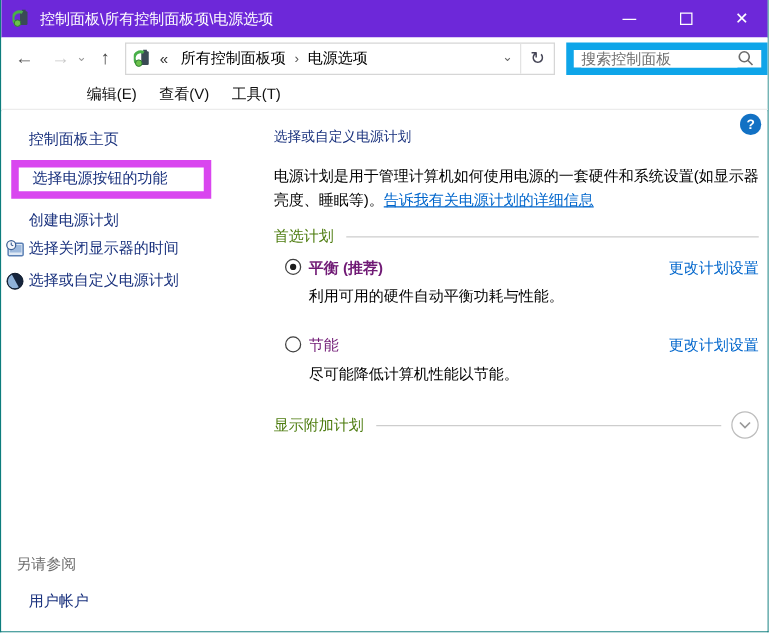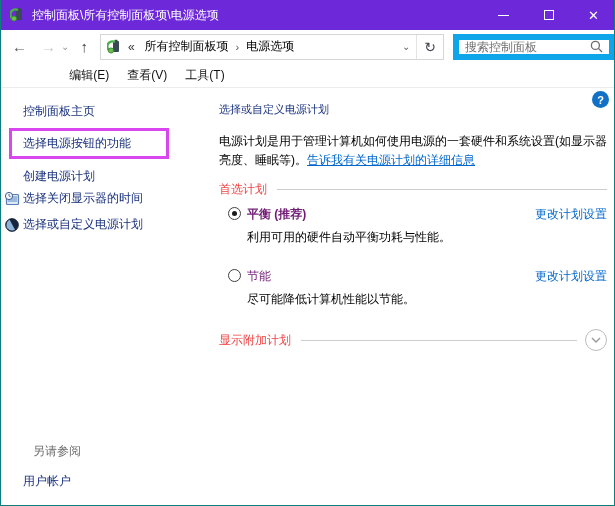--- a/index.html
+++ b/index.html
@@ -46,41 +46,41 @@
   .menubar { position:absolute; top:63px; left:0; width:614px; height:25px; background:#fff;
     display:flex; align-items:center; border-bottom:1px solid #ececec; }
   .menu-item { padding:0 9px; color:#111; }
   .menu-item:first-child { margin-left:2px;margin-top:46px; }
   
   .content { position:absolute; top:89px; left:0; width:613px; height:416px; background:#fff; }
   
   .side-link { position:absolute; color:#19317d; white-space:nowrap; cursor:pointer; }
   .side-home { left:22px; top:14px; }
   .red-box { position:absolute; left:8px; top:39px; width:160px; height:31px;
-    border:3px solid #d946ef; display:flex; align-items:center; }
+    border:6px solid #d946ef; display:flex; }
   .red-box .side-task { position:static; margin-left:11px; }
   .side-task { color:#19317d; white-space:nowrap; cursor:pointer; }
   .side-create { left:22px; top:79px; }
   .side-iconrow { position:absolute; left:3px; display:flex; align-items:center; gap:3px; }
   .row-display { top:101px; }
   .row-sleep { top:127px; }
   .side-iconrow .icon { width:16px; height:16px; flex:0 0 auto; }
-  .see-also { position:absolute; left:32px; top:354px; color:#6d6d6d; }
+  .see-also { position:absolute; left:12px; top:354px; color:#6d6d6d; }
   .user-acct { position:absolute; left:22px; top:384px; color:#19317d; cursor:pointer;text-align:center; }
   
   .help-circle { position:absolute; left:591px; top:2px; width:17px; height:17px; border-radius:50%;
     background:#1271c4; color:#fff; font-size:11px; font-weight:bold;
     display:flex; align-items:center; justify-content:center; cursor:pointer; }
   .main-heading { position:absolute; left:218px; top:13px; font-size:11px; color:#19317d; }
   .intro { position:absolute; left:218px; top:43px; width:392px; line-height:19px; color:#000; }
   .intro a, .plan-link, .intro .learn-link { color:#0066cc; cursor:pointer; }
   .learn-link { text-decoration:underline; }
   .section-row { position:absolute; left:218px; width:388px; display:flex; align-items:center; }
   .preferred-row { top:92px; }
-  .section-label { white-space:nowrap; color:#ef4444; margin-right:10px; }
+  .section-label { white-space:nowrap; color:#4d7c0f; margin-right:10px; }
   .section-line { flex:1 1 auto; height:1px; background:#cdcdcd; }
   .plan-row { position:absolute; left:227px; width:379px; display:flex; align-items:flex-start; }
   .plan1 { top:117px; } .plan2 { top:179px; }
   .radio { width:13px; height:13px; border-radius:50%; border:1px solid #404040; background:#fff;
     margin-top:1px; margin-right:6px; flex:0 0 auto; position:relative; cursor:pointer; }
   .radio.selected::after { content:""; position:absolute; left:3px; top:3px; width:5px; height:5px;
     border-radius:50%; background:#1a1a1a; }
   .plan-name { color:#701a75; }
   .plan1 .plan-name { font-weight:bold; }
   .plan-link { margin-left:auto; white-space:nowrap; }

